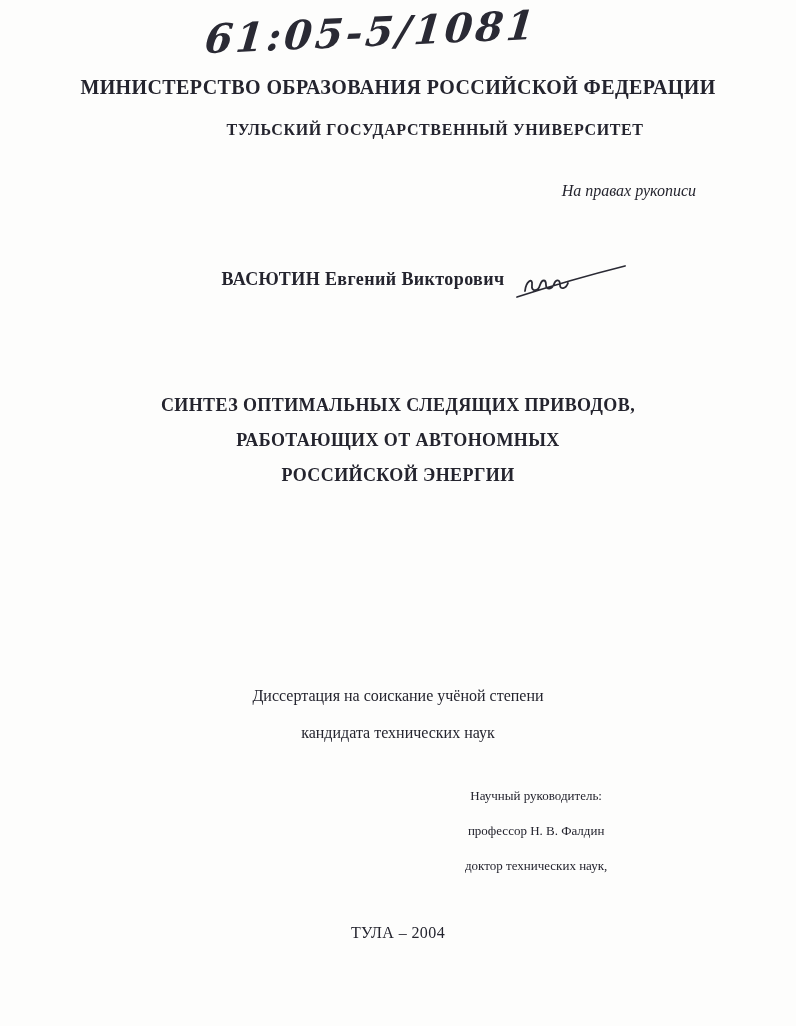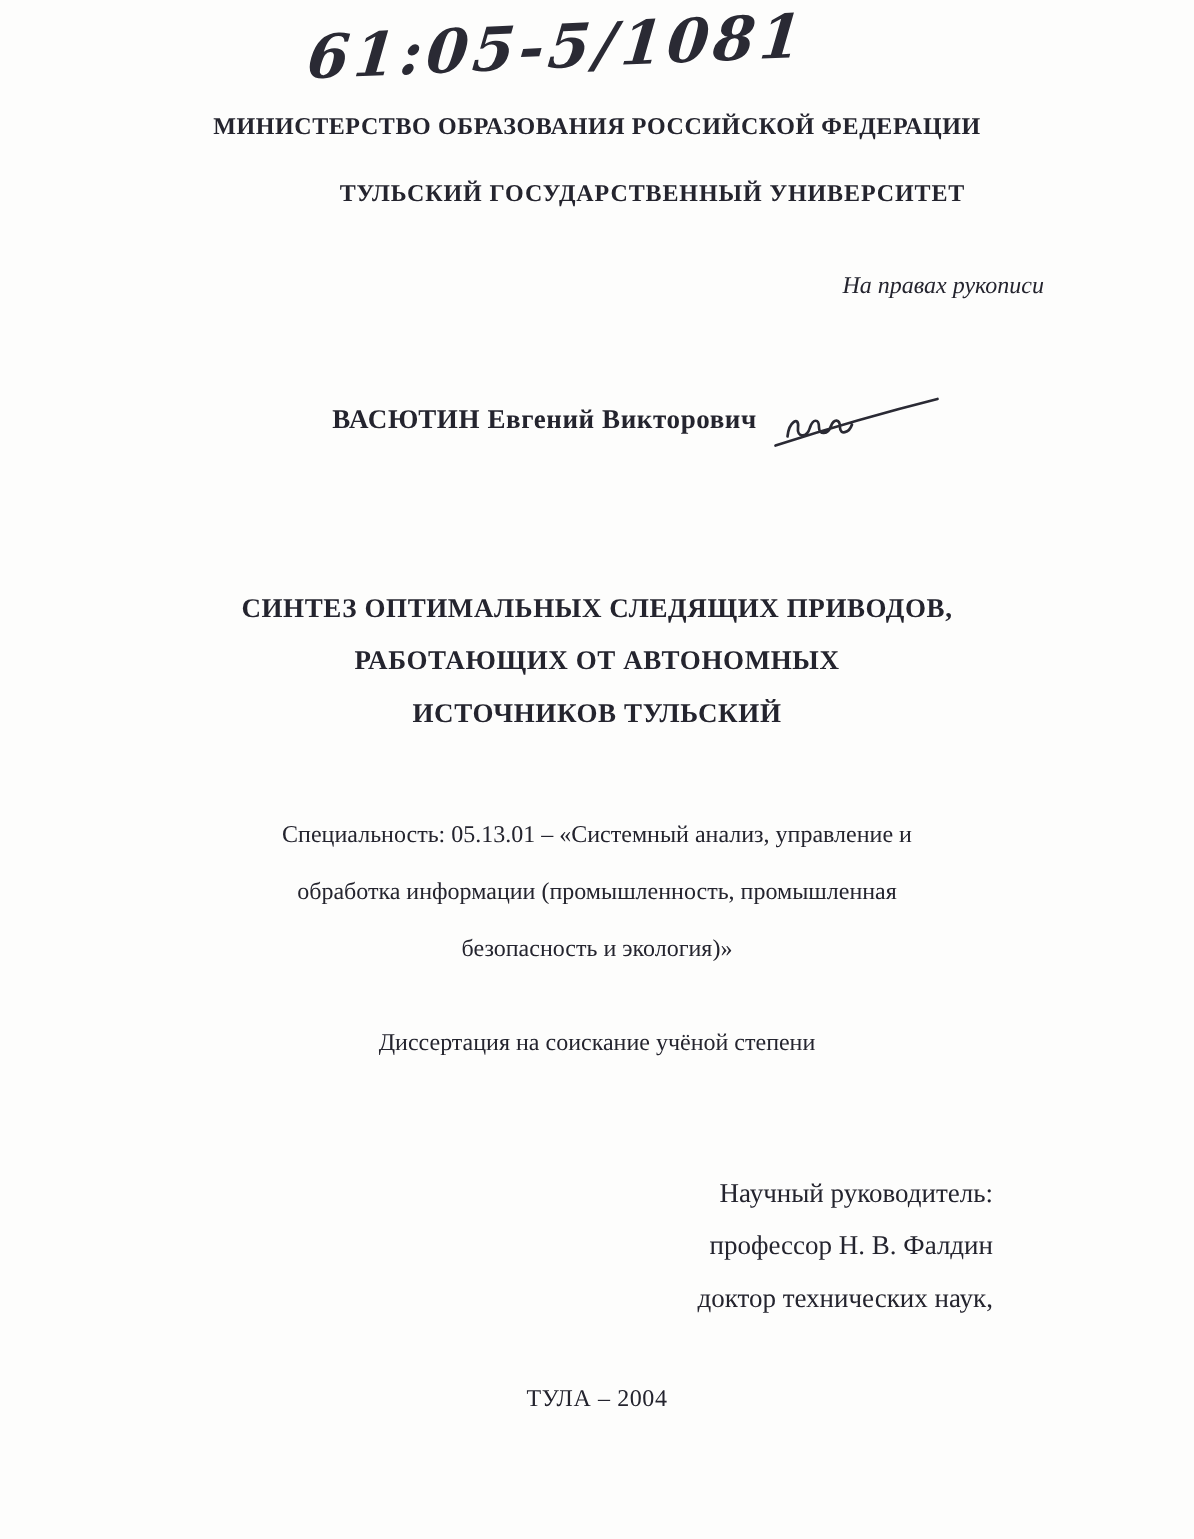--- a/index.html
+++ b/index.html
@@ -29,21 +29,21 @@
     color: #2a2a34;
     white-space: nowrap;
   }
   .ministry-line {
     position: absolute;
     top: 76px;
     left: 0;
     width: 100%;
     text-align: center;
     font-weight: bold;
-    font-size: 16px;
+    font-size: 20px;
     letter-spacing: 0.4px;
   }
   .university-line {
     position: absolute;
     top: 121px;
     left: 0;
     width: 100%;
     text-align: center;
     font-weight: bold;
     font-size: 16px;
@@ -104,23 +104,23 @@
     left: 80px;
     width: 636px;
     text-align: center;
     font-size: 16px;
     line-height: 37px;
   }
   .supervisor-block {
     position: absolute;
     top: 778px;
     left: 465px;
-    font-size: 18px;
+    font-size: 13px;
     line-height: 35px;
-    text-align: right;
+    text-align: center;
   }
   .footer-line {
     position: absolute;
     top: 924px;
     left: 0;
     width: 100%;
     text-align: center;
     font-size: 16px;
     letter-spacing: 0.4px;
   }
@@ -143,31 +143,27 @@
     <span class="signature">
       <svg width="120" height="44" viewBox="0 0 120 44">
         <path d="M14,30 C15,20 22,16 21,24 C20,31 27,31 29,24 C31,18 35,18 35,24 C35,29 41,29 43,23 C45,18 49,18 49,24 C49,29 55,28 57,22 M6,36 C34,27 70,16 114,5" fill="none" stroke="#2a2a34" stroke-width="1.8" stroke-linecap="round"></path>
       </svg>
     </span>
   </div>
 
   <div class="title-block">
     <div>СИНТЕЗ ОПТИМАЛЬНЫХ СЛЕДЯЩИХ ПРИВОДОВ,</div>
     <div>РАБОТАЮЩИХ ОТ АВТОНОМНЫХ</div>
-    <div>ИСТОЧНИКОВ ТУЛЬСКИЙ</div>
+    <div>РОССИЙСКОЙ ЭНЕРГИИ</div>
   </div>
 
-  <div class="specialty-block">
-    <div>Специальность: 05.13.01 – «Системный анализ, управление и</div>
-    <div>обработка информации (промышленность, промышленная</div>
-    <div>безопасность и экология)»</div>
-  </div>
 
   <div class="dissertation-block">
     <div>Диссертация на соискание учёной степени</div>
+    <div>кандидата технических наук</div>
   </div>
 
   <div class="supervisor-block">
     <div>Научный руководитель:</div>
     <div>профессор Н. В. Фалдин</div>
     <div>доктор технических наук,</div>
   </div>
 
   <div class="footer-line">ТУЛА – 2004</div>
 

